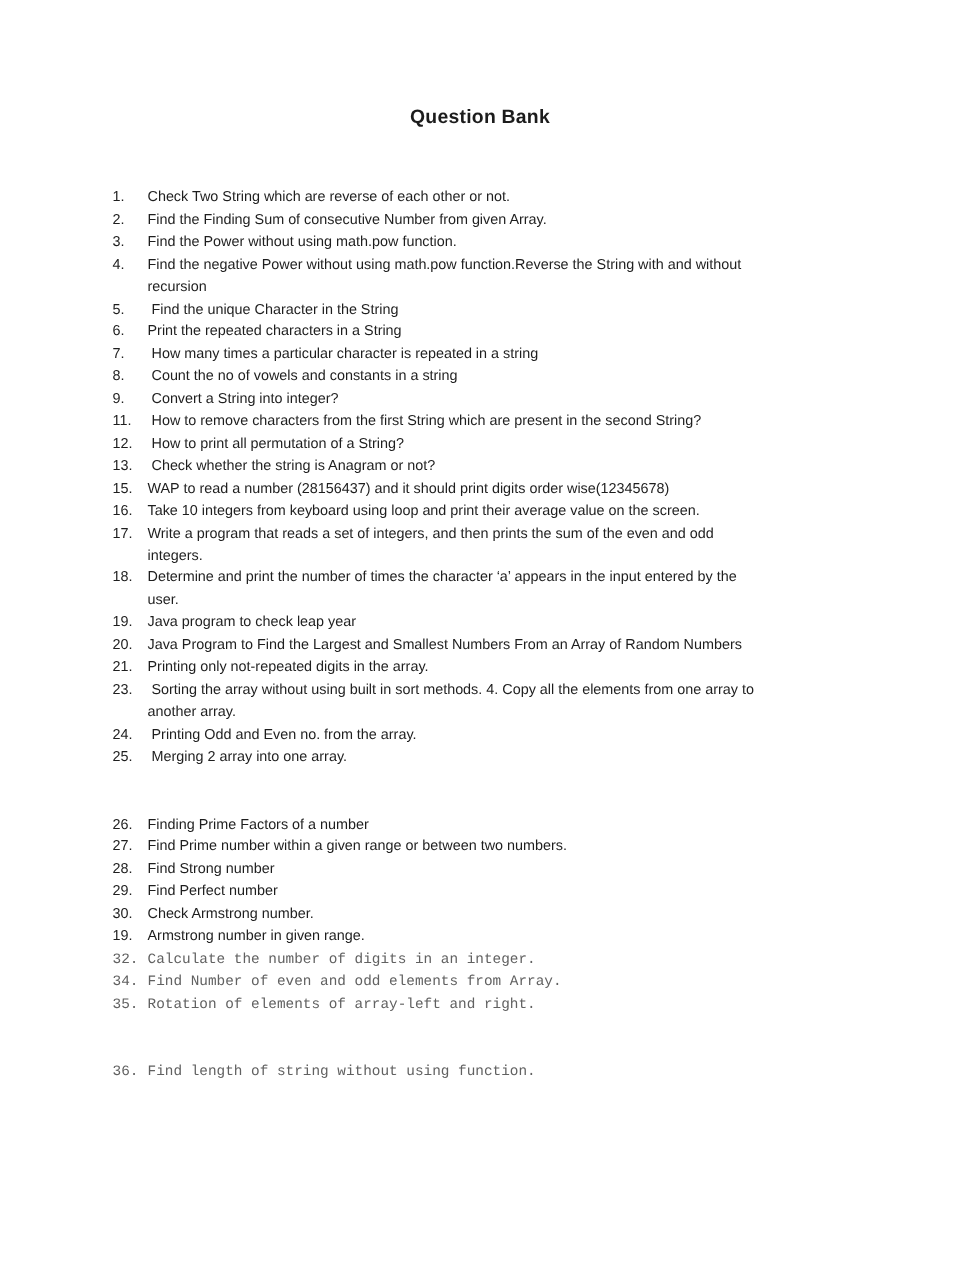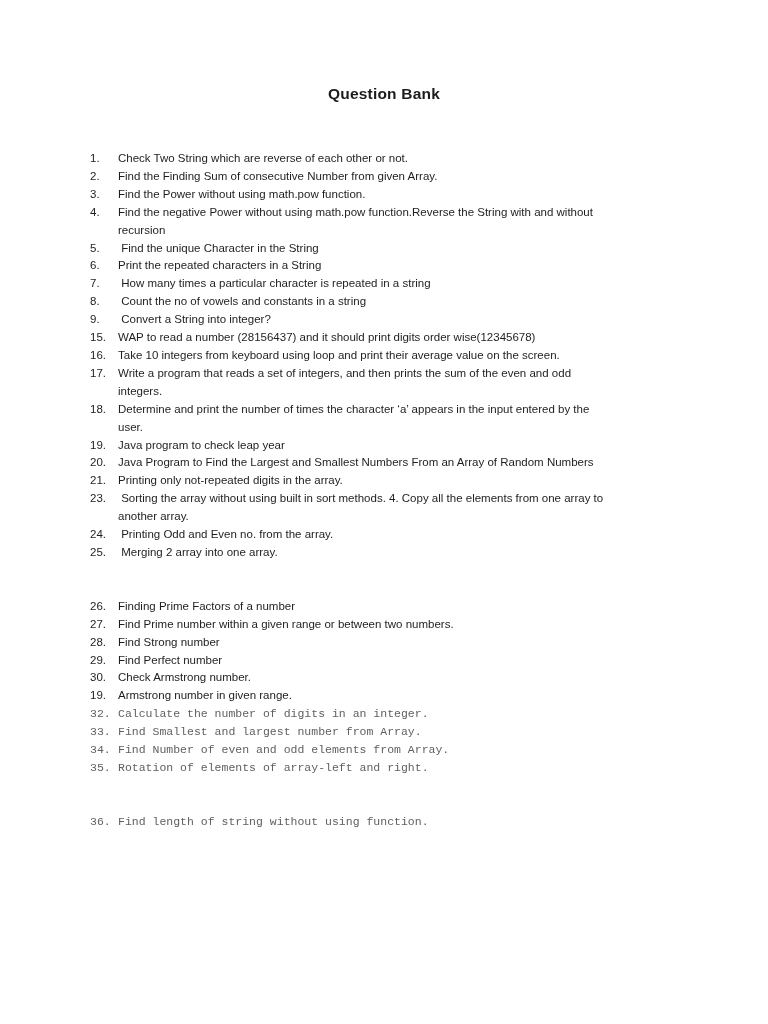--- a/index.html
+++ b/index.html
@@ -102,22 +102,34 @@
     <span class="num">8.</span>
     <span class="txt"> Count the no of vowels and constants in a string</span>
   </div>
 
   <div class="item">
     <span class="num">9.</span>
     <span class="txt"> Convert a String into integer?</span>
   </div>
 
 
-
-
+  <div class="item">
+    <span class="num">11.</span>
+    <span class="txt"> How to remove characters from the first String which are present in the second String?</span>
+  </div>
+
+  <div class="item">
+    <span class="num">12.</span>
+    <span class="txt"> How to print all permutation of a String?</span>
+  </div>
+
+  <div class="item">
+    <span class="num">13.</span>
+    <span class="txt"> Check whether the string is Anagram or not?</span>
+  </div>
 
 
   <div class="item">
     <span class="num">15.</span>
     <span class="txt">WAP to read a number (28156437) and it should print digits order wise(12345678)</span>
   </div>
 
   <div class="item">
     <span class="num">16.</span>
     <span class="txt">Take 10 integers from keyboard using loop and print their average value on the screen.</span>
@@ -195,24 +207,20 @@
   <div class="item">
     <span class="num">19.</span>
     <span class="txt">Armstrong number in given range.</span>
   </div>
 
   <div class="item muted">
     <span class="num">32.</span>
     <span class="txt">Calculate the number of digits in an integer.</span>
   </div>
 
-  <div class="item muted">
-    <span class="num">33.</span>
-    <span class="txt">Find Smallest and largest number from Array.</span>
-  </div>
 
   <div class="item muted">
     <span class="num">34.</span>
     <span class="txt">Find Number of even and odd elements from Array.</span>
   </div>
 
   <div class="item muted">
     <span class="num">35.</span>
     <span class="txt">Rotation of elements of array-left and right.</span>
   </div>

